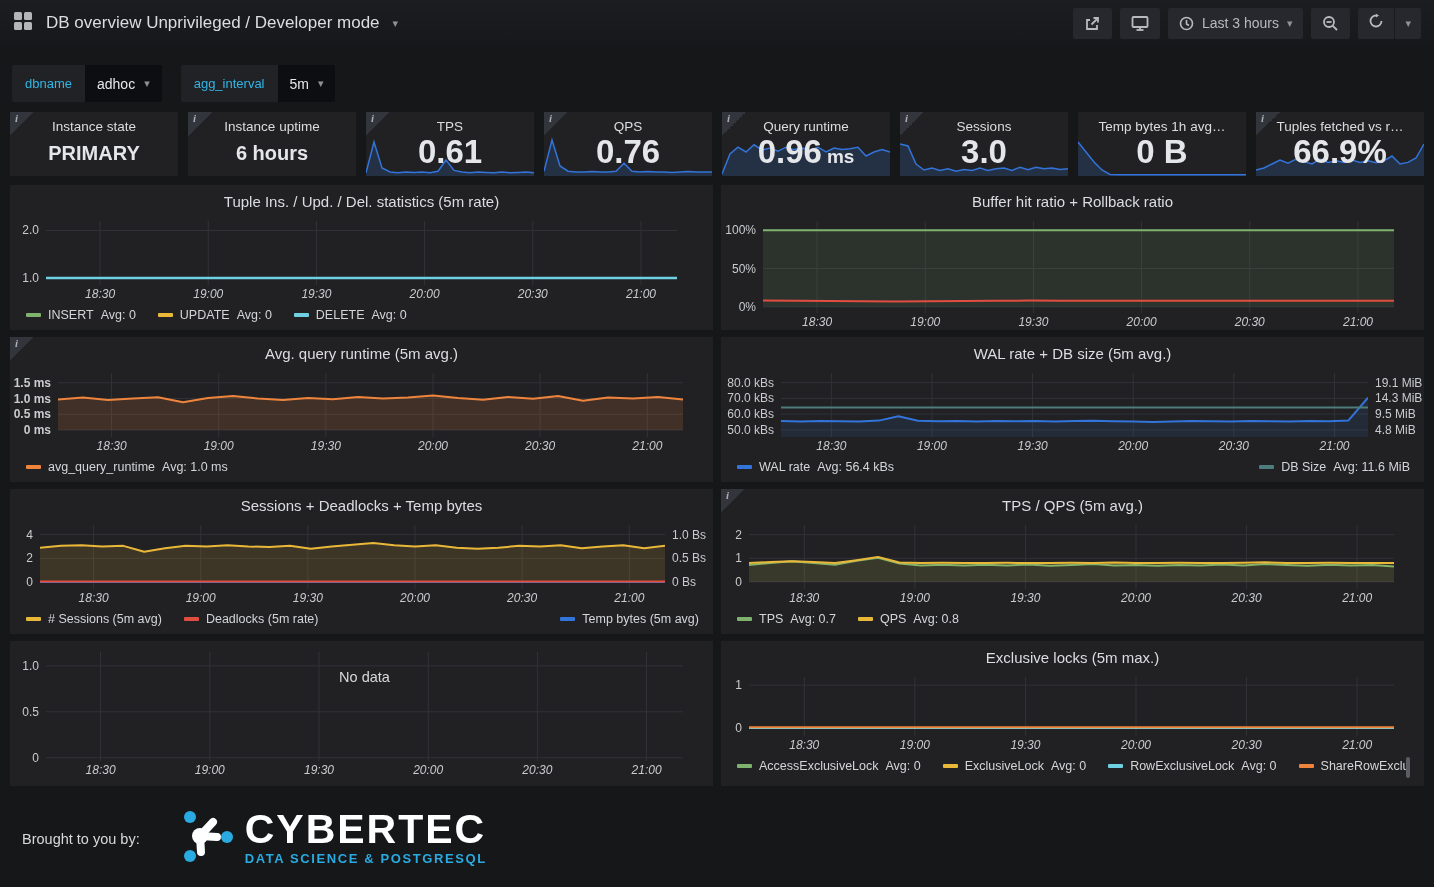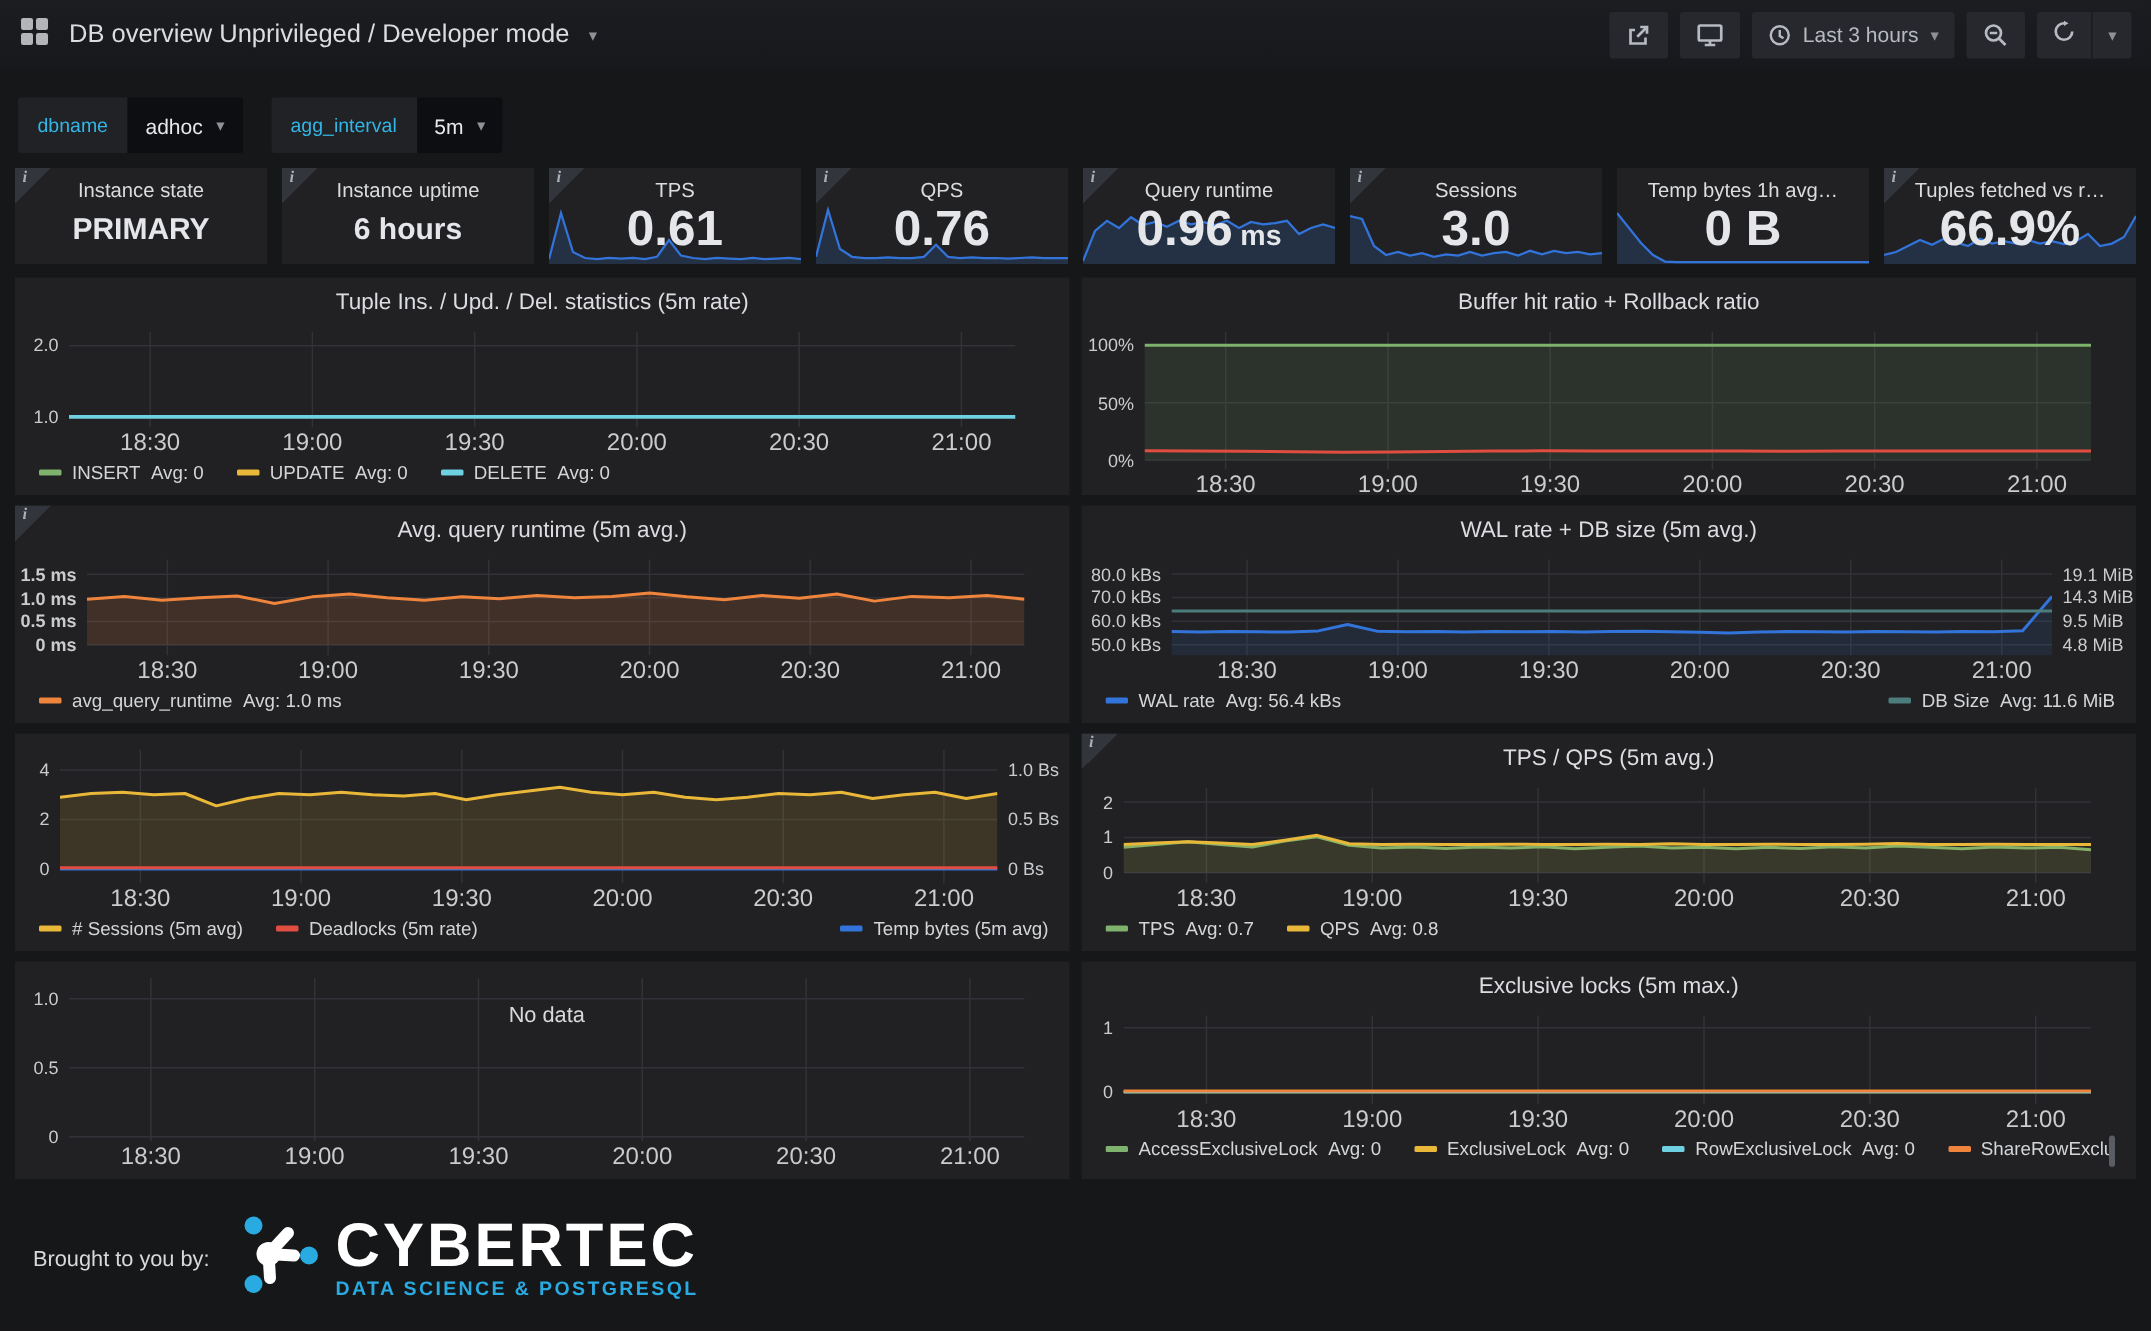--- a/index.html
+++ b/index.html
@@ -52,37 +52,37 @@
   .g-title { text-align:center; font-size:15px; font-weight:500; color:#dcdde0;
              margin-top:8px; cursor:pointer; position:relative; z-index:2; }
   .g-body { flex:1; display:flex; margin-top:11px; }
   .y-col { position:relative; font-size:12px; color:#c9cbcd; }
   .y-col .yl { position:absolute; right:7px; transform:translateY(-50%); white-space:nowrap; }
   .y-col.right .yl { left:7px; right:auto; }
   .g-plot { flex:1; position:relative; }
   .g-plot svg { position:absolute; left:0; top:0; width:100%; height:100%; }
   .no-data { position:absolute; left:50%; top:16%; transform:translateX(-50%);
              font-size:14.5px; color:#d8d9da; }
-  .x-row { position:relative; height:17px; font-size:16px; color:#c9cbcd; display:flex; }
+  .x-row { position:relative; height:17px; font-size:12px; color:#c9cbcd; display:flex;font-style:italic; }
   .x-area { position:relative; flex:1; }
   .x-area .xl { position:absolute; top:2px; transform:translateX(-50%); white-space:nowrap; }
   .legend-wrap { position:relative; margin:2px 14px 5px 16px; overflow:hidden; }
   .legend-row { display:flex; align-items:center; gap:22px; height:21px;
                 font-size:12.5px; color:#d3d5d7; }
   .leg-item { display:flex; align-items:center; gap:7px; white-space:nowrap; cursor:pointer; }
   .leg-item .sw { width:15px; height:4px; border-radius:1px; flex:none; }
   .leg-right { margin-left:auto; }
   .leg-scrollbar { position:absolute; right:0; top:2px; width:4px; height:21px;
                    background:#5a5d63; border-radius:2px; }
   .corner { position:absolute; top:0; left:0; width:24px; height:24px; z-index:3;
             background:linear-gradient(135deg,#32353b 50%,rgba(0,0,0,0) 50%); cursor:pointer; }
   .corner span { position:absolute; top:0; left:5px; font:italic bold 11px "Liberation Serif", serif;
                  color:#aab0b6; }
   
-  .footer { margin-top:24px; display:flex; align-items:center; padding-left:22px; }
+  .footer { margin-top:24px; display:flex; align-items:center; padding-left:22px;gap:21px; }
   .brought { font-size:14.5px; color:#d8d9da; }
   .logo { display:flex; align-items:center; margin-left:19px; gap:11px; }
   .logo-text { display:flex; flex-direction:column; }
   .brand { font-size:41px; font-weight:bold; color:#ffffff; letter-spacing:2px; line-height:0.85; }
   .tagline { font-size:13px; font-weight:bold; color:#29aae1; letter-spacing:1.6px; margin-top:4px; }
 </style>
 </head>
 <body>
 
 <div class="navbar">
@@ -485,20 +485,21 @@
               <span class="sw" style="background: rgb(77, 124, 124);"></span>
               <span>DB Size</span>
               <span class="leg-val">Avg: 11.6 MiB</span>
             </div>
           </div>
         </div>
       </div>
     </div>
   <div class="graph-row">
       <div class="graph-panel">
+        <div class="g-title">Sessions + Deadlocks + Temp bytes</div>
         <div class="g-body">
           <div class="y-col" style="width: 30px;">
             <span class="yl" style="top: 15%;">4</span>
             <span class="yl" style="top: 52%;">2</span>
             <span class="yl" style="top: 89.1%;">0</span>
           </div>
           <div class="g-plot">
             <svg viewBox="0 0 1000 100" preserveAspectRatio="none">
               <line x1="85.71428571428571" y1="0" x2="85.71428571428571" y2="100" stroke="#313338" stroke-width="1" vector-effect="non-scaling-stroke"></line>
               <line x1="257.1428571428571" y1="0" x2="257.1428571428571" y2="100" stroke="#313338" stroke-width="1" vector-effect="non-scaling-stroke"></line>

